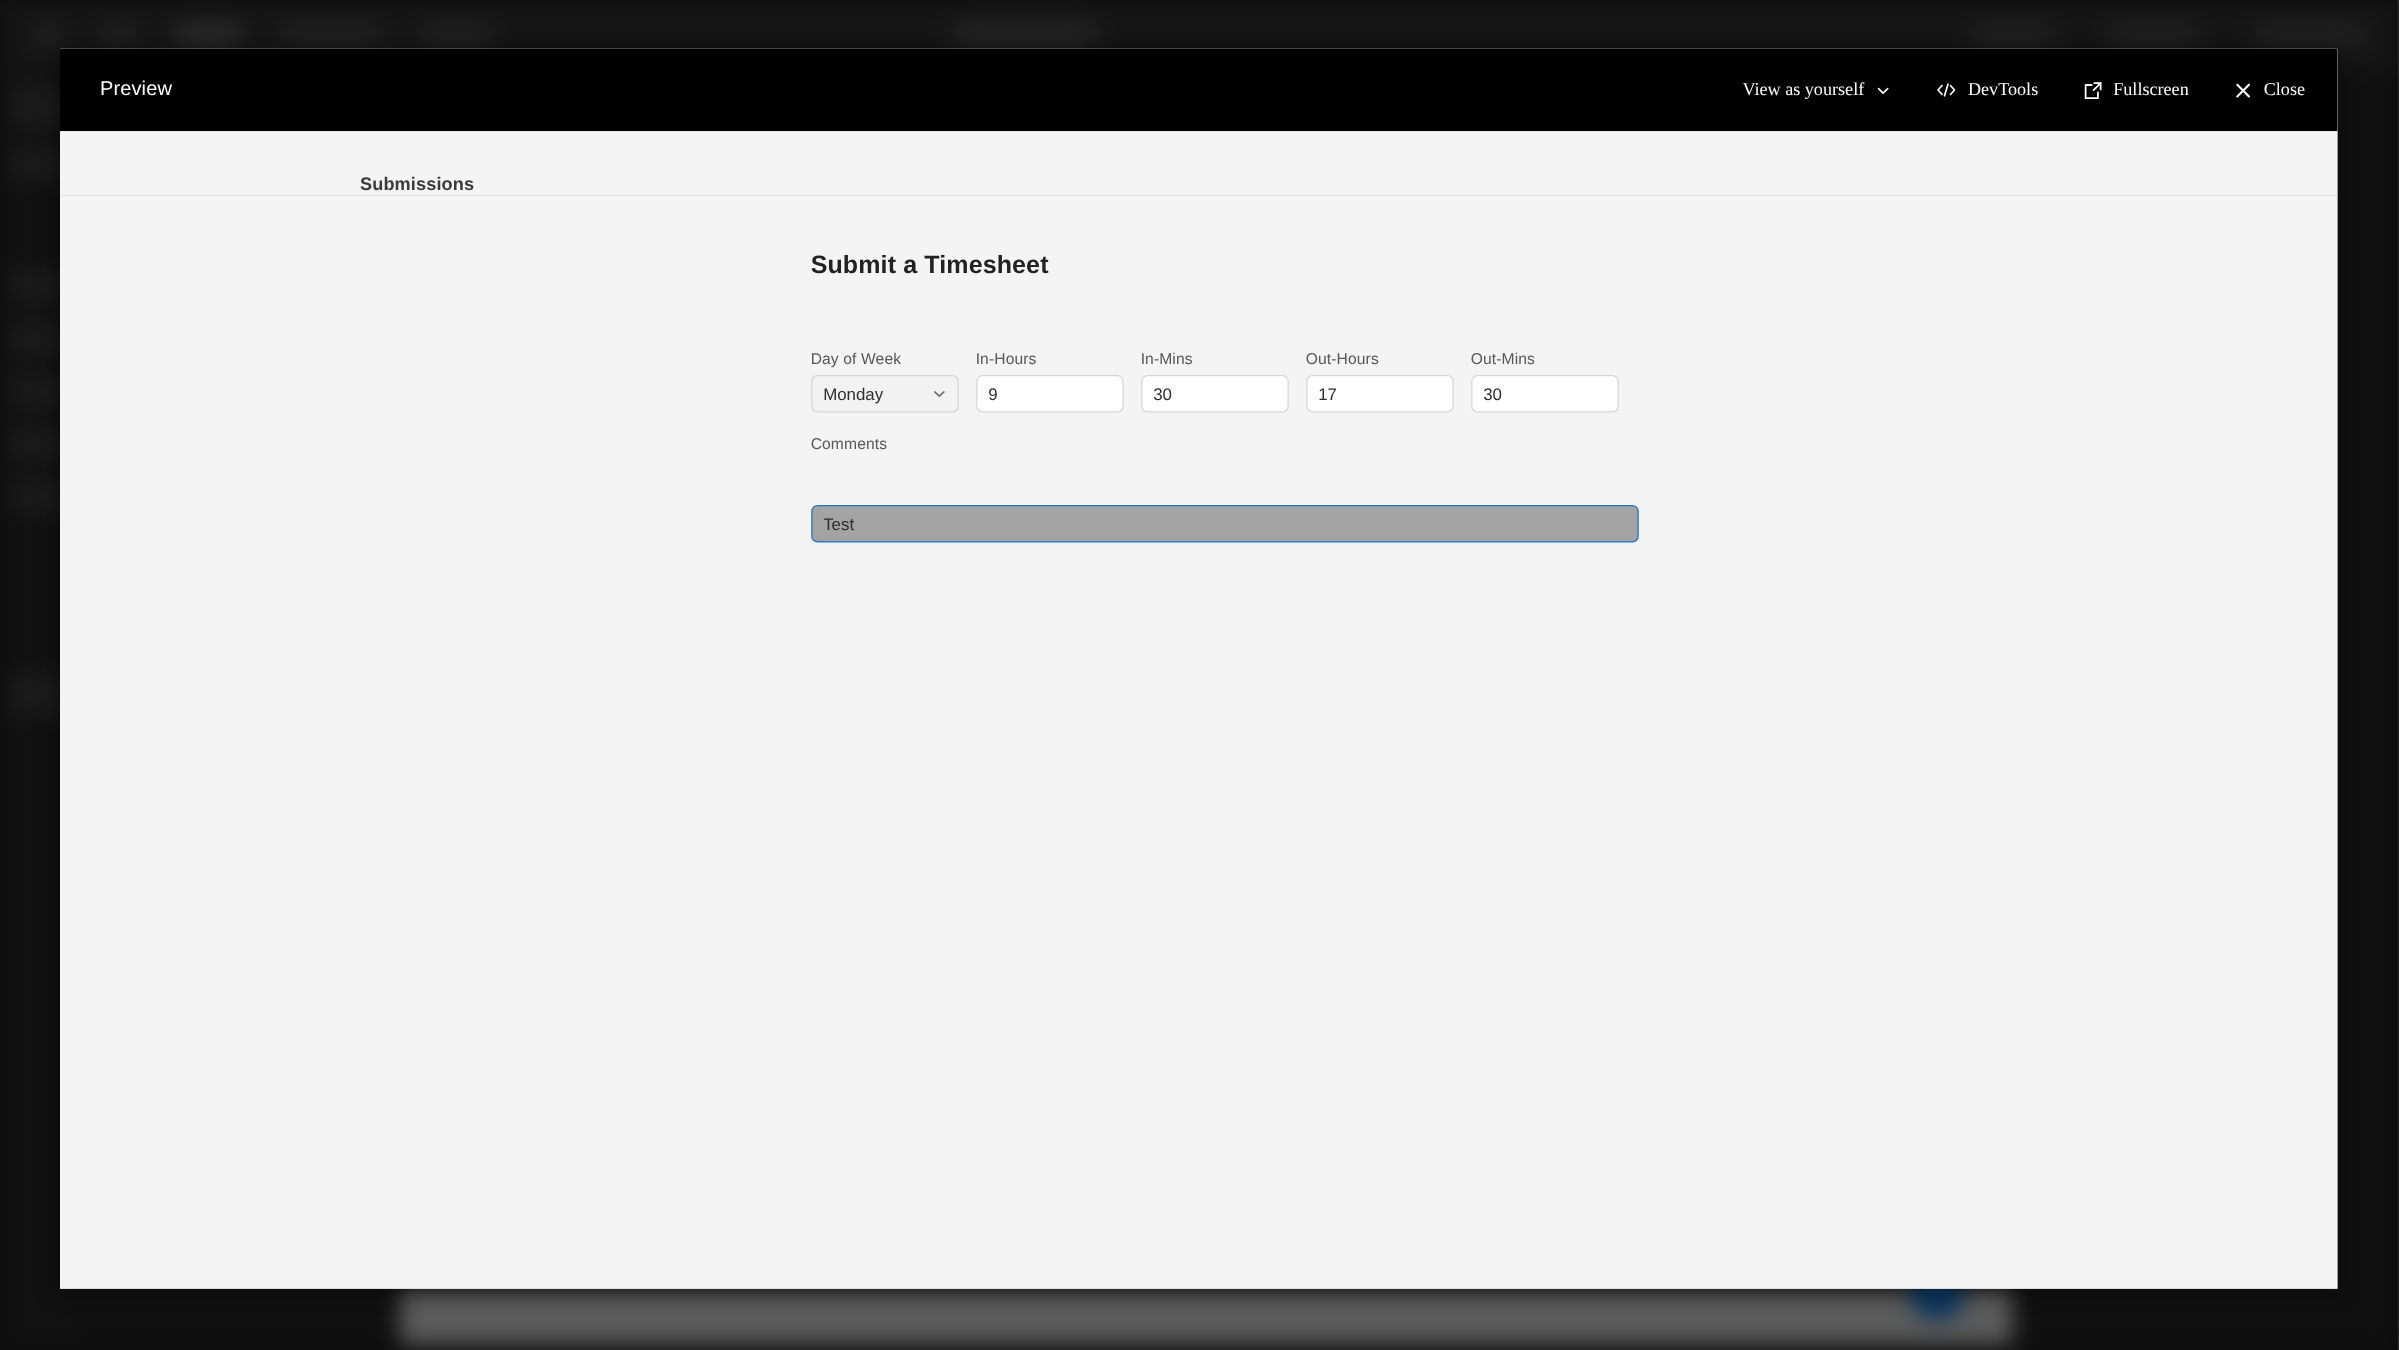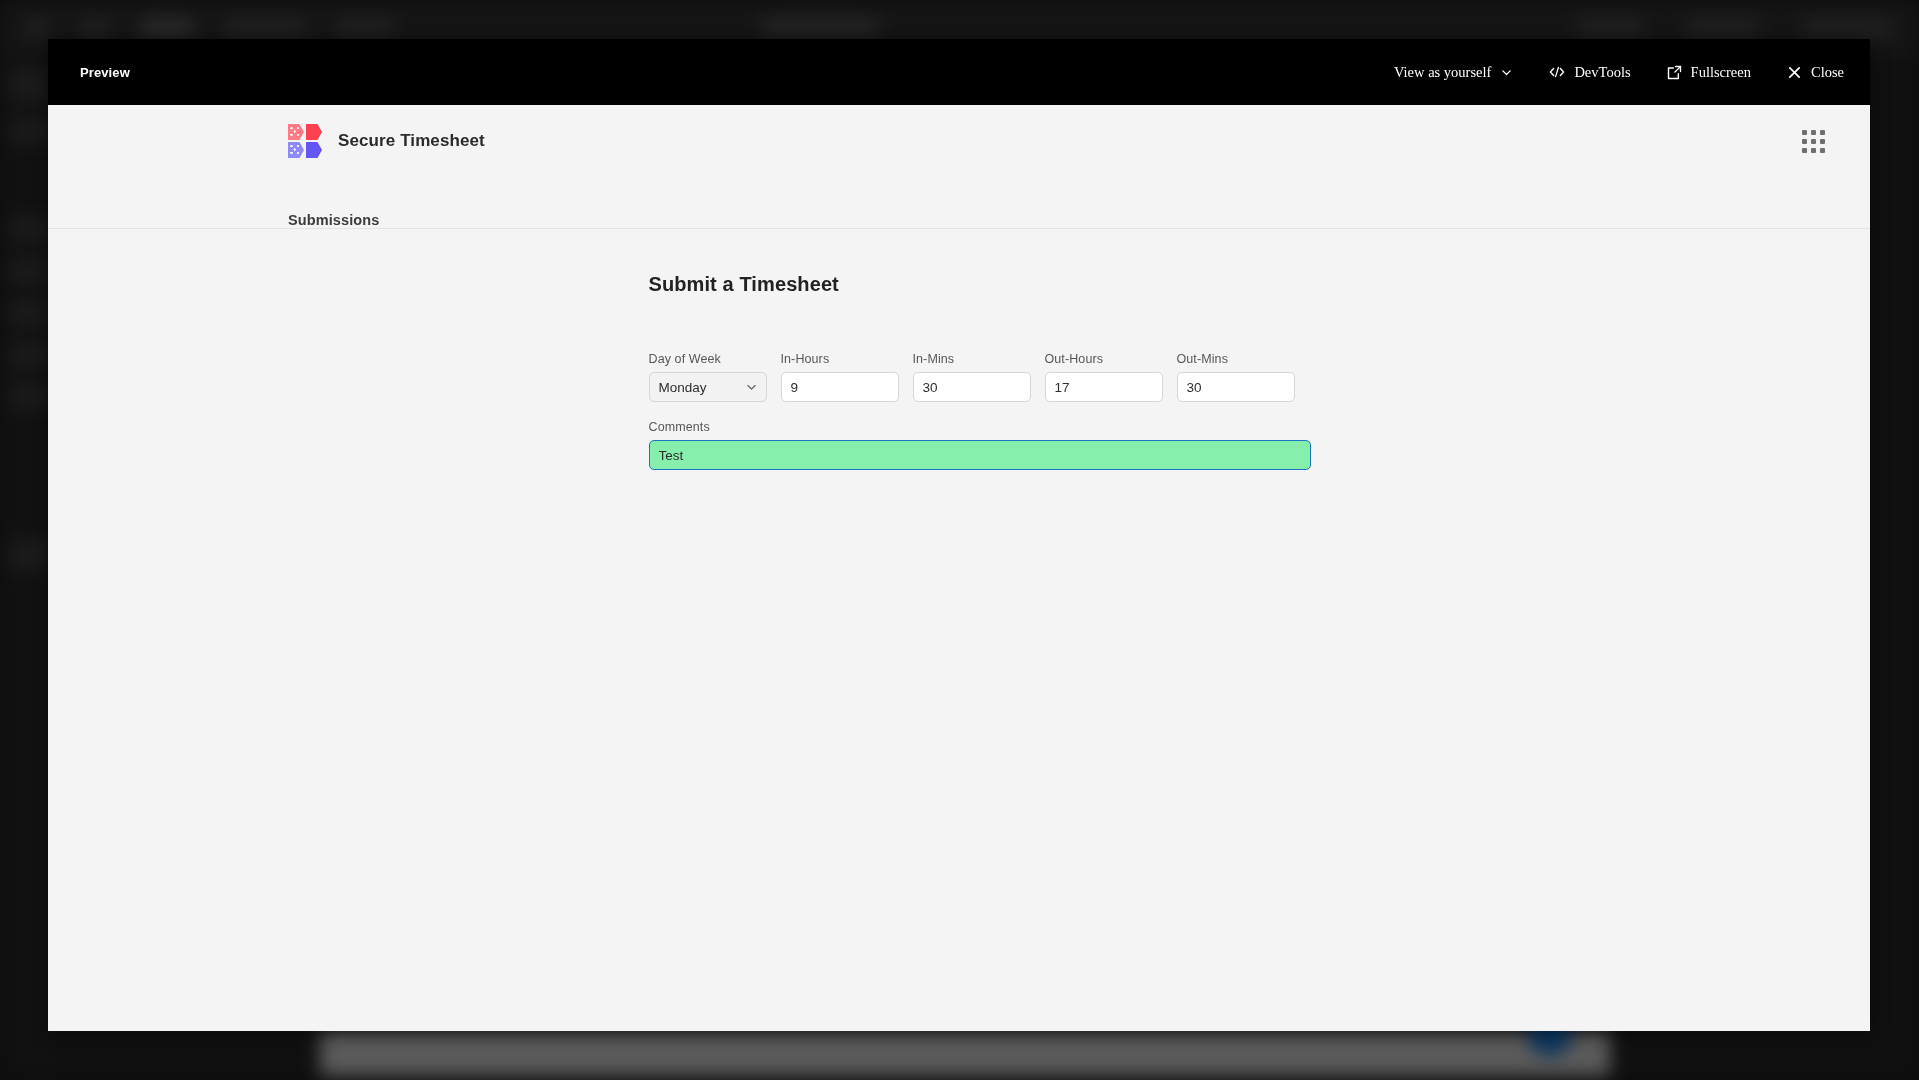--- a/index.html
+++ b/index.html
@@ -70,21 +70,21 @@
 
   
   #preview-bar {
     height:66px; flex:0 0 66px;
     background:#000;
     display:flex; align-items:center;
     padding:0 26px 0 32px;
     color:#fff;
   }
   #preview-label {
-    font-size:13px; font-weight:bold; letter-spacing:0.1px;
+    font-size:16px; font-weight:normal; letter-spacing:0.1px;
   }
   #preview-actions {
     margin-left:auto; display:flex; align-items:center; gap:36px;font-family:Liberation Serif, serif;
   }
   .pv-action {
     display:flex; align-items:center; gap:9px;
     font-size:14.5px; color:#fff; cursor:pointer;
     white-space:nowrap; user-select:none;
   }
   .pv-action .ic { display:flex; align-items:center; }
@@ -212,26 +212,27 @@
   }
 
   #comments-block {
     margin-top:18px;
   }
   #comments-input {
     width:662px;
     height:30px;
     border:1.5px solid #1a73c7;
     border-radius:5px;
-    background:#86efac;
+    background:#a3a3a3;
     font-family:"Liberation Sans", sans-serif;
     font-size:13.5px;
     color:#2d2d2d;
     padding:0 9px;
     outline:none;
+    margin-top:36px;
   }
 
   #buttons-row {
     margin-top:22px;
     display:flex; justify-content:flex-end; gap:12px;
   }
   .btn {
     height:28px;
     border-radius:14px;
     font-family:"Liberation Sans", sans-serif;
@@ -331,40 +332,20 @@
             <line x1="13" y1="3" x2="3" y2="13"></line>
           </svg>
         </span>
         <span>Close</span>
       </div>
 
     </div>
   </div>
 
   <div id="app-header">
-    <div id="brand-row">
-      <div id="brand-logo">
-        <div class="lg-cell lg-tl"></div>
-        <div class="lg-cell lg-tr"></div>
-        <div class="lg-cell lg-bl"></div>
-        <div class="lg-cell lg-br"></div>
-      </div>
-      <div id="brand-name">Secure Timesheet</div>
-      <div id="waffle-btn">
-        <span class="waffle-dot"></span>
-        <span class="waffle-dot"></span>
-        <span class="waffle-dot"></span>
-        <span class="waffle-dot"></span>
-        <span class="waffle-dot"></span>
-        <span class="waffle-dot"></span>
-        <span class="waffle-dot"></span>
-        <span class="waffle-dot"></span>
-        <span class="waffle-dot"></span>
-      </div>
-    </div>
 
     <div id="nav-row">
       <div id="nav-submissions">Submissions</div>
     </div>
   </div>
 
   <div id="app-body">
     <div id="form-wrap">
 
       <div id="form-title">Submit a Timesheet</div>

